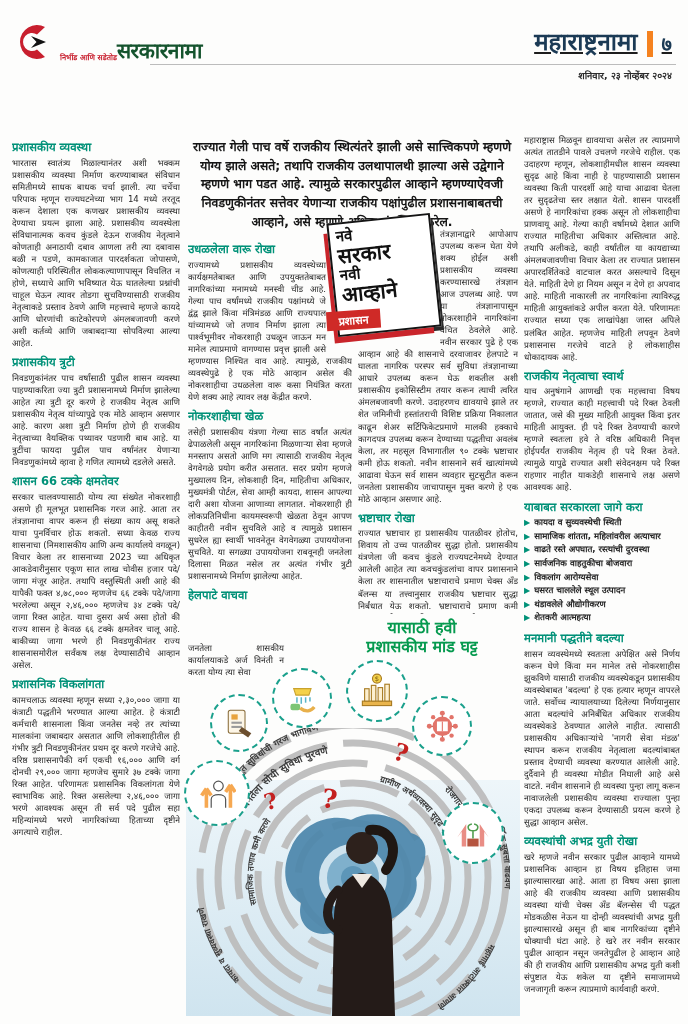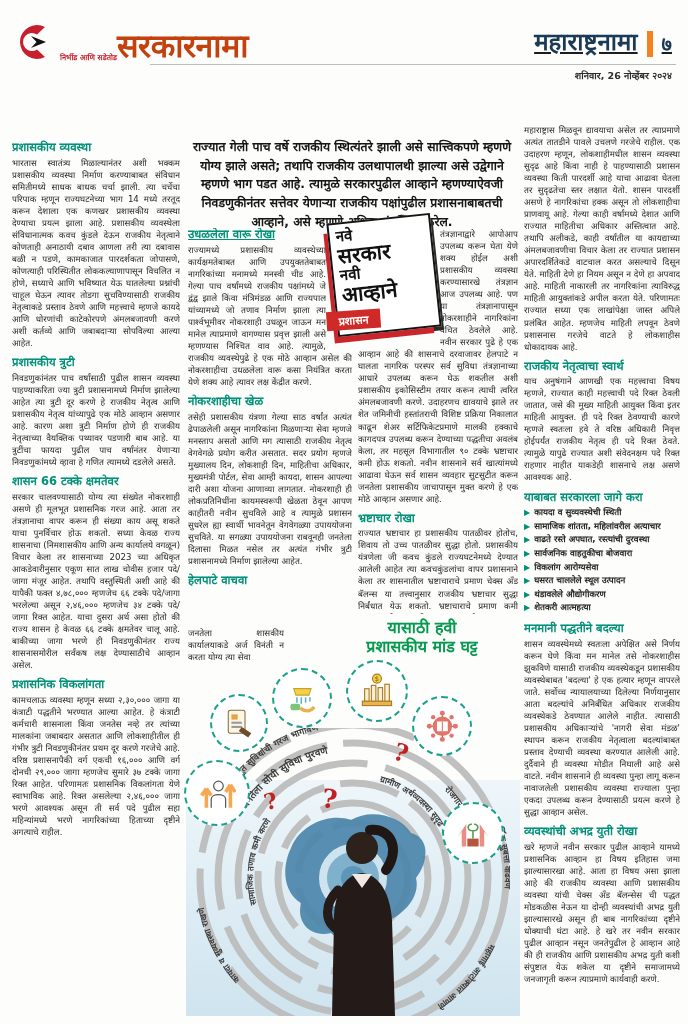--- a/index.html
+++ b/index.html
@@ -3,21 +3,21 @@
 <meta charset="utf-8">
 <style>
   html,body{margin:0;padding:0;background:#777;}
   .page{position:relative;width:688px;height:1024px;background:#fdfdfc;margin:0 auto;overflow:hidden;
         font-family:"DejaVu Sans",sans-serif;color:#1d1d1d;}
   
   .logo-wrap{position:absolute;left:14px;top:22px;display:flex;align-items:flex-end;gap:6px;}
   .logo-mark{width:40px;height:40px;}
   .logo-texts{display:flex;flex-direction:row;line-height:1;}
   .logo-tagline{color:#c81f2e;font-size:7.5px;font-weight:bold;align-self:flex-end;margin-bottom:1px;}
-  .logo-name{color:#c2410c;font-size:32px;font-weight:800;letter-spacing:-0.5px;}
+  .logo-name{color:#14532d;font-size:21px;font-weight:800;letter-spacing:-0.5px;}
   .masthead{position:absolute;right:16px;top:24px;display:flex;align-items:flex-end;gap:9px;text-decoration:underline;}
   .masthead-title{color:#1b3a55;font-size:24px;font-weight:800;}
   .masthead-bar{width:6px;height:26px;background:#f5821f;}
   .masthead-page{color:#1b3a55;font-size:20px;font-weight:800;}
   .header-rule{position:absolute;left:150px;right:12px;top:64px;height:1px;background:#bcbcbc;}
   .date-line{position:absolute;right:16px;top:69px;font-size:9.5px;font-weight:bold;color:#2c2c2c;}
   .headline{position:absolute;left:0;right:0;top:82px;text-align:center;font-size:33px;font-weight:800;
             color:#0c0c0c;letter-spacing:-0.5px;}
   
   .col{position:absolute;overflow:hidden;}
@@ -75,40 +75,40 @@
     </div>
   </div>
 
   <div class="masthead">
     <span class="masthead-title">महाराष्ट्रनामा</span>
     <span class="masthead-bar"></span>
     <span class="masthead-page">७</span>
   </div>
 
   <div class="header-rule"></div>
-  <div class="date-line">शनिवार, 26 नोव्हेंबर २०२४</div>
+  <div class="date-line">शनिवार, २३ नोव्हेंबर २०२४</div>
 
 
   <div class="standfirst">राज्यात गेली पाच वर्षे राजकीय स्थित्यंतरे झाली असे सात्त्विकपणे म्हणणे योग्य झाले असते; तथापि राजकीय उलथापालथी झाल्या असे उद्वेगाने म्हणणे भाग पडत आहे. त्यामुळे सरकारपुढील आव्हाने म्हणण्याऐवजी निवडणुकीनंतर सत्तेवर येणाऱ्या राजकीय पक्षांपुढील प्रशासनाबाबतची आव्हाने, असे म्हणणे अधिक संयुक्तिक ठरेल.</div>
 
   <div class="col" style="left:12px;top:134px;width:168px;height:884px;">
 
     <h3 class="sec">प्रशासकीय व्यवस्था</h3>
     <p>भारतास स्वातंत्र्य मिळाल्यानंतर अशी भक्कम प्रशासकीय व्यवस्था निर्माण करण्याबाबत संविधान समितीमध्ये साधक बाधक चर्चा झाली. त्या चर्चेचा परिपाक म्हणून राज्यघटनेच्या भाग 14 मध्ये तरतूद करून देशाला एक कणखर प्रशासकीय व्यवस्था देण्याचा प्रयत्न झाला आहे. प्रशासकीय व्यवस्थेला संविधानात्मक कवच कुंडले देऊन राजकीय नेतृत्वाने कोणताही अनाठायी दबाव आणला तरी त्या दबावास बळी न पडणे, कामकाजात पारदर्शकता जोपासणे, कोणत्याही परिस्थितीत लोककल्याणापासून विचलित न होणे, सध्याचे आणि भविष्यात येऊ घातलेल्या प्रश्नांची चाहूल घेऊन त्यावर तोडगा सुचविण्यासाठी राजकीय नेतृत्वाकडे प्रस्ताव ठेवणे आणि महत्त्वाचे म्हणजे कायदे आणि धोरणांची काटेकोरपणे अंमलबजावणी करणे अशी कर्तव्ये आणि जबाबदाऱ्या सोपविल्या आल्या आहेत.</p>
     <h3 class="sec">प्रशासकीय त्रुटी</h3>
     <p>निवडणुकांनंतर पाच वर्षांसाठी पुढील शासन व्यवस्था पाहण्याकरिता ज्या त्रुटी प्रशासनामध्ये निर्माण झालेल्या आहेत त्या त्रुटी दूर करणे हे राजकीय नेतृत्व आणि प्रशासकीय नेतृत्व यांच्यापुढे एक मोठे आव्हान असणार आहे. कारण अशा त्रुटी निर्माण होणे ही राजकीय नेतृत्वाच्या वैयक्तिक पथ्यावर पडणारी बाब आहे. या त्रुटींचा फायदा पुढील पाच वर्षांनंतर येणाऱ्या निवडणुकांमध्ये व्हावा हे गणित त्यामध्ये दडलेले असते.</p>
     <h3 class="sec">शासन 66 टक्के क्षमतेवर</h3>
     <p>सरकार चालवण्यासाठी योग्य त्या संख्येत नोकरशाही असणे ही मूलभूत प्रशासनिक गरज आहे. आता तर तंत्रज्ञानाचा वापर करून ही संख्या काय असू शकते याचा पुनर्विचार होऊ शकतो. सध्या केवळ राज्य शासनाचा (निमशासकीय आणि अन्य कार्यालये वगळून) विचार केला तर शासनाच्या 2023 च्या अधिकृत आकडेवारीनुसार एकूण सात लाख चोवीस हजार पदे/जागा मंजूर आहेत. तथापि वस्तुस्थिती अशी आहे की यापैकी फक्त ४,७८,००० म्हणजेच ६६ टक्के पदे/जागा भरलेल्या असून २,४६,००० म्हणजेच ३४ टक्के पदे/जागा रिक्त आहेत. याचा दुसरा अर्थ असा होतो की राज्य शासन हे केवळ ६६ टक्के क्षमतेवर चालू आहे. बाकीच्या जागा भरणे ही निवडणुकीनंतर राज्य शासनासमोरील सर्वंकष लक्ष देण्यासाठीचे आव्हान असेल.</p>
     <h3 class="sec">प्रशासनिक विकलांगता</h3>
     <p>कामचलाऊ व्यवस्था म्हणून सध्या २,३०,००० जागा या कंत्राटी पद्धतीने भरण्यात आल्या आहेत. हे कंत्राटी कर्मचारी शासनाला किंवा जनतेस नव्हे तर त्यांच्या मालकांना जबाबदार असतात आणि लोकशाहीतील ही गंभीर त्रुटी निवडणुकीनंतर प्रथम दूर करणे गरजेचे आहे. वरिष्ठ प्रशासनापैकी वर्ग एकची १६,००० आणि वर्ग दोनची २९,००० जागा म्हणजेच सुमारे ३७ टक्के जागा रिक्त आहेत. परिणामतः प्रशासनिक विकलांगता येणे स्वाभाविक आहे. रिक्त असलेल्या २,४६,००० जागा भरणे आवश्यक असून ती सर्व पदे पुढील सहा महिन्यांमध्ये भरणे नागरिकांच्या हिताच्या दृष्टीने अगत्याचे राहील.</p>
   </div>
 
   <div class="col" style="left:188px;top:228px;width:164px;height:496px;">
     <div class="spacer-r"></div>
-    <h3 class="sec" style="margin-top:0;text-decoration:underline;">उधळलेला वारू रोखा</h3>
+    <h3 class="sec" style="margin-top:15px;">उधळलेला वारू रोखा</h3>
     <p>राज्यामध्ये प्रशासकीय व्यवस्थेच्या कार्यक्षमतेबाबत आणि उपयुक्ततेबाबत नागरिकांच्या मनामध्ये मनस्वी चीड आहे. गेल्या पाच वर्षांमध्ये राजकीय पक्षांमध्ये जे द्वंद्व झाले किंवा मंत्रिमंडळ आणि राज्यपाल यांच्यामध्ये जो तणाव निर्माण झाला त्या पार्श्वभूमीवर नोकरशाही उधळून जाऊन मन मानेल त्याप्रमाणे वागण्यास प्रवृत्त झाली असे म्हणण्यास निश्चित वाव आहे. त्यामुळे, राजकीय व्यवस्थेपुढे हे एक मोठे आव्हान असेल की नोकरशाहीचा उधळलेला वारू कसा नियंत्रित करता येणे शक्य आहे त्यावर लक्ष केंद्रीत करणे.</p>
     <h3 class="sec">नोकरशाहीचा खेळ</h3>
     <p>तसेही प्रशासकीय यंत्रणा गेल्या साठ वर्षांत अत्यंत ढेपाळलेली असून नागरिकांना मिळणाऱ्या सेवा म्हणजे मनस्ताप असतो आणि मग त्यासाठी राजकीय नेतृत्व वेगवेगळे प्रयोग करीत असतात. सदर प्रयोग म्हणजे मुख्यालय दिन, लोकशाही दिन, माहितीचा अधिकार, मुख्यमंत्री पोर्टल, सेवा आम्ही कायदा, शासन आपल्या दारी अशा योजना आणाव्या लागतात. नोकरशाही ही लोकप्रतिनिधींना कायमस्वरूपी खेळता ठेवून आपण काहीतरी नवीन सुचविले आहे व त्यामुळे प्रशासन सुधरेल ह्या स्वार्थी भावनेतून वेगवेगळ्या उपाययोजना सुचविते. या सगळ्या उपाययोजना राबवूनही जनतेला दिलासा मिळत नसेल तर अत्यंत गंभीर त्रुटी प्रशासनामध्ये निर्माण झालेल्या आहेत.</p>
     <h3 class="sec">हेलपाटे वाचवा</h3>
     <p style="width:96px;margin-top:40px;">जनतेला शासकीय कार्यालयाकडे अर्ज विनंती न करता योग्य त्या सेवा</p>
   </div>
 
   <div class="col" style="left:358px;top:228px;width:160px;height:386px;">
     <div class="spacer-l"></div>
     <p>तंत्रज्ञानाद्वारे आपोआप उपलब्ध करून घेता येणे शक्य होईल अशी प्रशासकीय व्यवस्था करण्यासारखे तंत्रज्ञान आज उपलब्ध आहे. पण या तंत्रज्ञानापासून नोकरशाहीने नागरिकांना वंचित ठेवलेले आहे. नवीन सरकार पुढे हे एक आव्हान आहे की शासनाचे दरवाजावर हेलपाटे न घालता नागरिक परस्पर सर्व सुविधा तंत्रज्ञानाच्या आधारे उपलब्ध करून घेऊ शकतील अशी प्रशासकीय इकोसिस्टीम तयार करून त्याची त्वरित अंमलबजावणी करणे. उदाहरणच द्यावयाचे झाले तर शेत जमिनीची हस्तांतराची विशिष्ट प्रक्रिया निकालात काढून शेअर सर्टिफिकेटप्रमाणे मालकी हक्काचे कागदपत्र उपलब्ध करून देण्याच्या पद्धतीचा अवलंब केला, तर महसूल विभागातील ९० टक्के भ्रष्टाचार कमी होऊ शकतो. नवीन शासनाने सर्व खात्यांमध्ये आढावा घेऊन सर्व शासन व्यवहार सुटसुटीत करून जनतेला प्रशासकीय जाचापासून मुक्त करणे हे एक मोठे आव्हान असणार आहे.</p>
@@ -118,21 +118,21 @@
   </div>
 
   <div class="chbox">
     <div class="l1">नवे</div>
     <div class="l2">सरकार</div>
     <div class="l1">नवी</div>
     <div class="l2">आव्हाने</div>
     <div class="ribbon">प्रशासन</div>
   </div>
 
-  <div class="col" style="left:524px;top:124px;width:156px;height:884px;">
+  <div class="col" style="left:524px;top:134px;width:156px;height:884px;">
     <p>महाराष्ट्रास मिळवून द्यावयाचा असेल तर त्याप्रमाणे अत्यंत तातडीने पावले उचलणे गरजेचे राहील. एक उदाहरण म्हणून, लोकशाहीमधील शासन व्यवस्था सुदृढ आहे किंवा नाही हे पाहण्यासाठी प्रशासन व्यवस्था किती पारदर्शी आहे याचा आढावा घेतला तर सुदृढतेचा स्तर लक्षात येतो. शासन पारदर्शी असणे हे नागरिकांचा हक्क असून तो लोकशाहीचा प्राणवायू आहे. गेल्या काही वर्षांमध्ये देशात आणि राज्यात माहितीचा अधिकार अस्तित्वात आहे. तथापि अलीकडे, काही वर्षांतील या कायद्याच्या अंमलबजावणीचा विचार केला तर राज्यात प्रशासन अपारदर्शितेकडे वाटचाल करत असल्याचे दिसून येते. माहिती देणे हा नियम असून न देणे हा अपवाद आहे. माहिती नाकारली तर नागरिकांना त्याविरुद्ध माहिती आयुक्तांकडे अपील करता येते. परिणामतः राज्यात सध्या एक लाखांपेक्षा जास्त अपिले प्रलंबित आहेत. म्हणजेच माहिती लपवून ठेवणे प्रशासनास गरजेचे वाटते हे लोकशाहीस धोकादायक आहे.</p>
     <h3 class="sec">राजकीय नेतृत्वाचा स्वार्थ</h3>
     <p>याच अनुषंगाने आणखी एक महत्त्वाचा विषय म्हणजे, राज्यात काही महत्त्वाची पदे रिक्त ठेवली जातात, जसे की मुख्य माहिती आयुक्त किंवा इतर माहिती आयुक्त. ही पदे रिक्त ठेवण्याची कारणे म्हणजे स्वतःला हवे ते वरिष्ठ अधिकारी निवृत्त होईपर्यंत राजकीय नेतृत्व ही पदे रिक्त ठेवते. त्यामुळे यापुढे राज्यात अशी संवेदनक्षम पदे रिक्त राहणार नाहीत याकडेही शासनाचे लक्ष असणे आवश्यक आहे.</p>
 
     <h3 class="sec">याबाबत सरकारला जागे करा</h3>
     <ul class="alert">
       <li>
           <span class="mk">▶</span>
           <span>कायदा व सुव्यवस्थेची स्थिती</span>
         </li>

